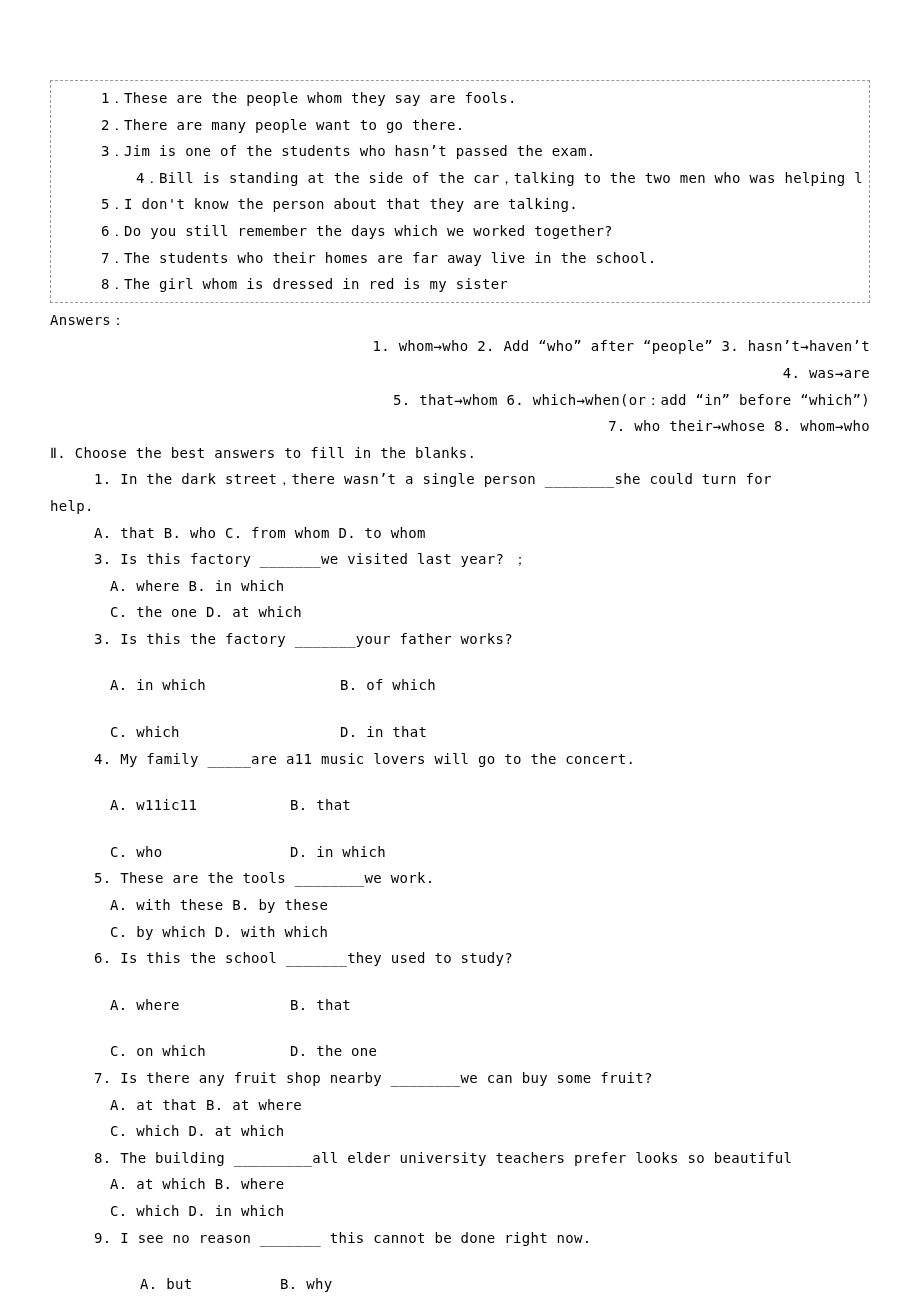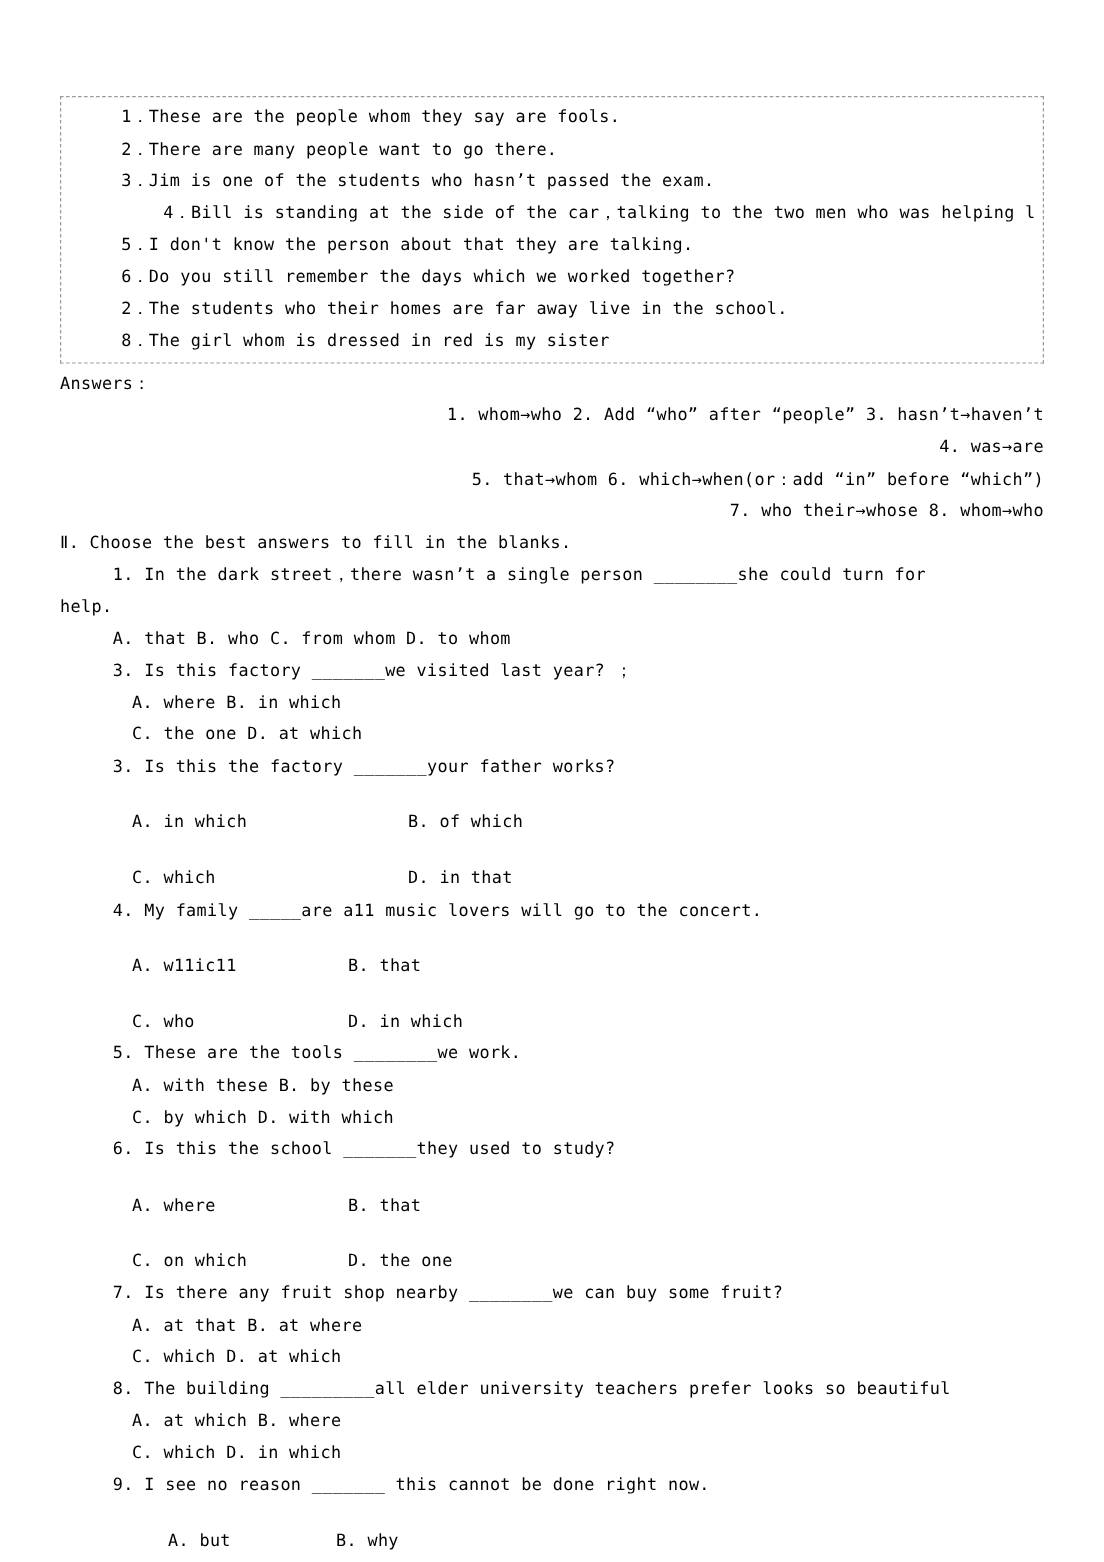--- a/index.html
+++ b/index.html
@@ -28,21 +28,21 @@
 </head>
 <body>
 
 <div class="boxed">
   <div class="pad2">1．These are the people whom they say are fools.</div>
   <div class="pad2">2．There are many people want to go there.</div>
   <div class="pad2">3．Jim is one of the students who hasn’t passed the exam.</div>
   <div class="pad1">4．Bill is standing at the side of the car，talking to the two men who was helping l</div>
   <div class="pad2">5．I don't know the person about that they are talking.</div>
   <div class="pad2">6．Do you still remember the days which we worked together?</div>
-  <div class="pad2">2．The students who their homes are far away live in the school.</div>
+  <div class="pad2">7．The students who their homes are far away live in the school.</div>
   <div class="pad2">8．The girl whom is dressed in red is my sister</div>
 </div>
 
 <div>Answers：</div>
 <div class="pad1">1. whom→who    2. Add “who” after “people” 3. hasn’t→haven’t</div>
 <div class="pad1">4. was→are</div>
 <div class="pad1">5. that→whom   6. which→when(or：add “in” before “which”)</div>
 <div class="pad1">7. who their→whose  8. whom→who</div>
 
 <div>Ⅱ. Choose the best answers to fill in the blanks.</div>

